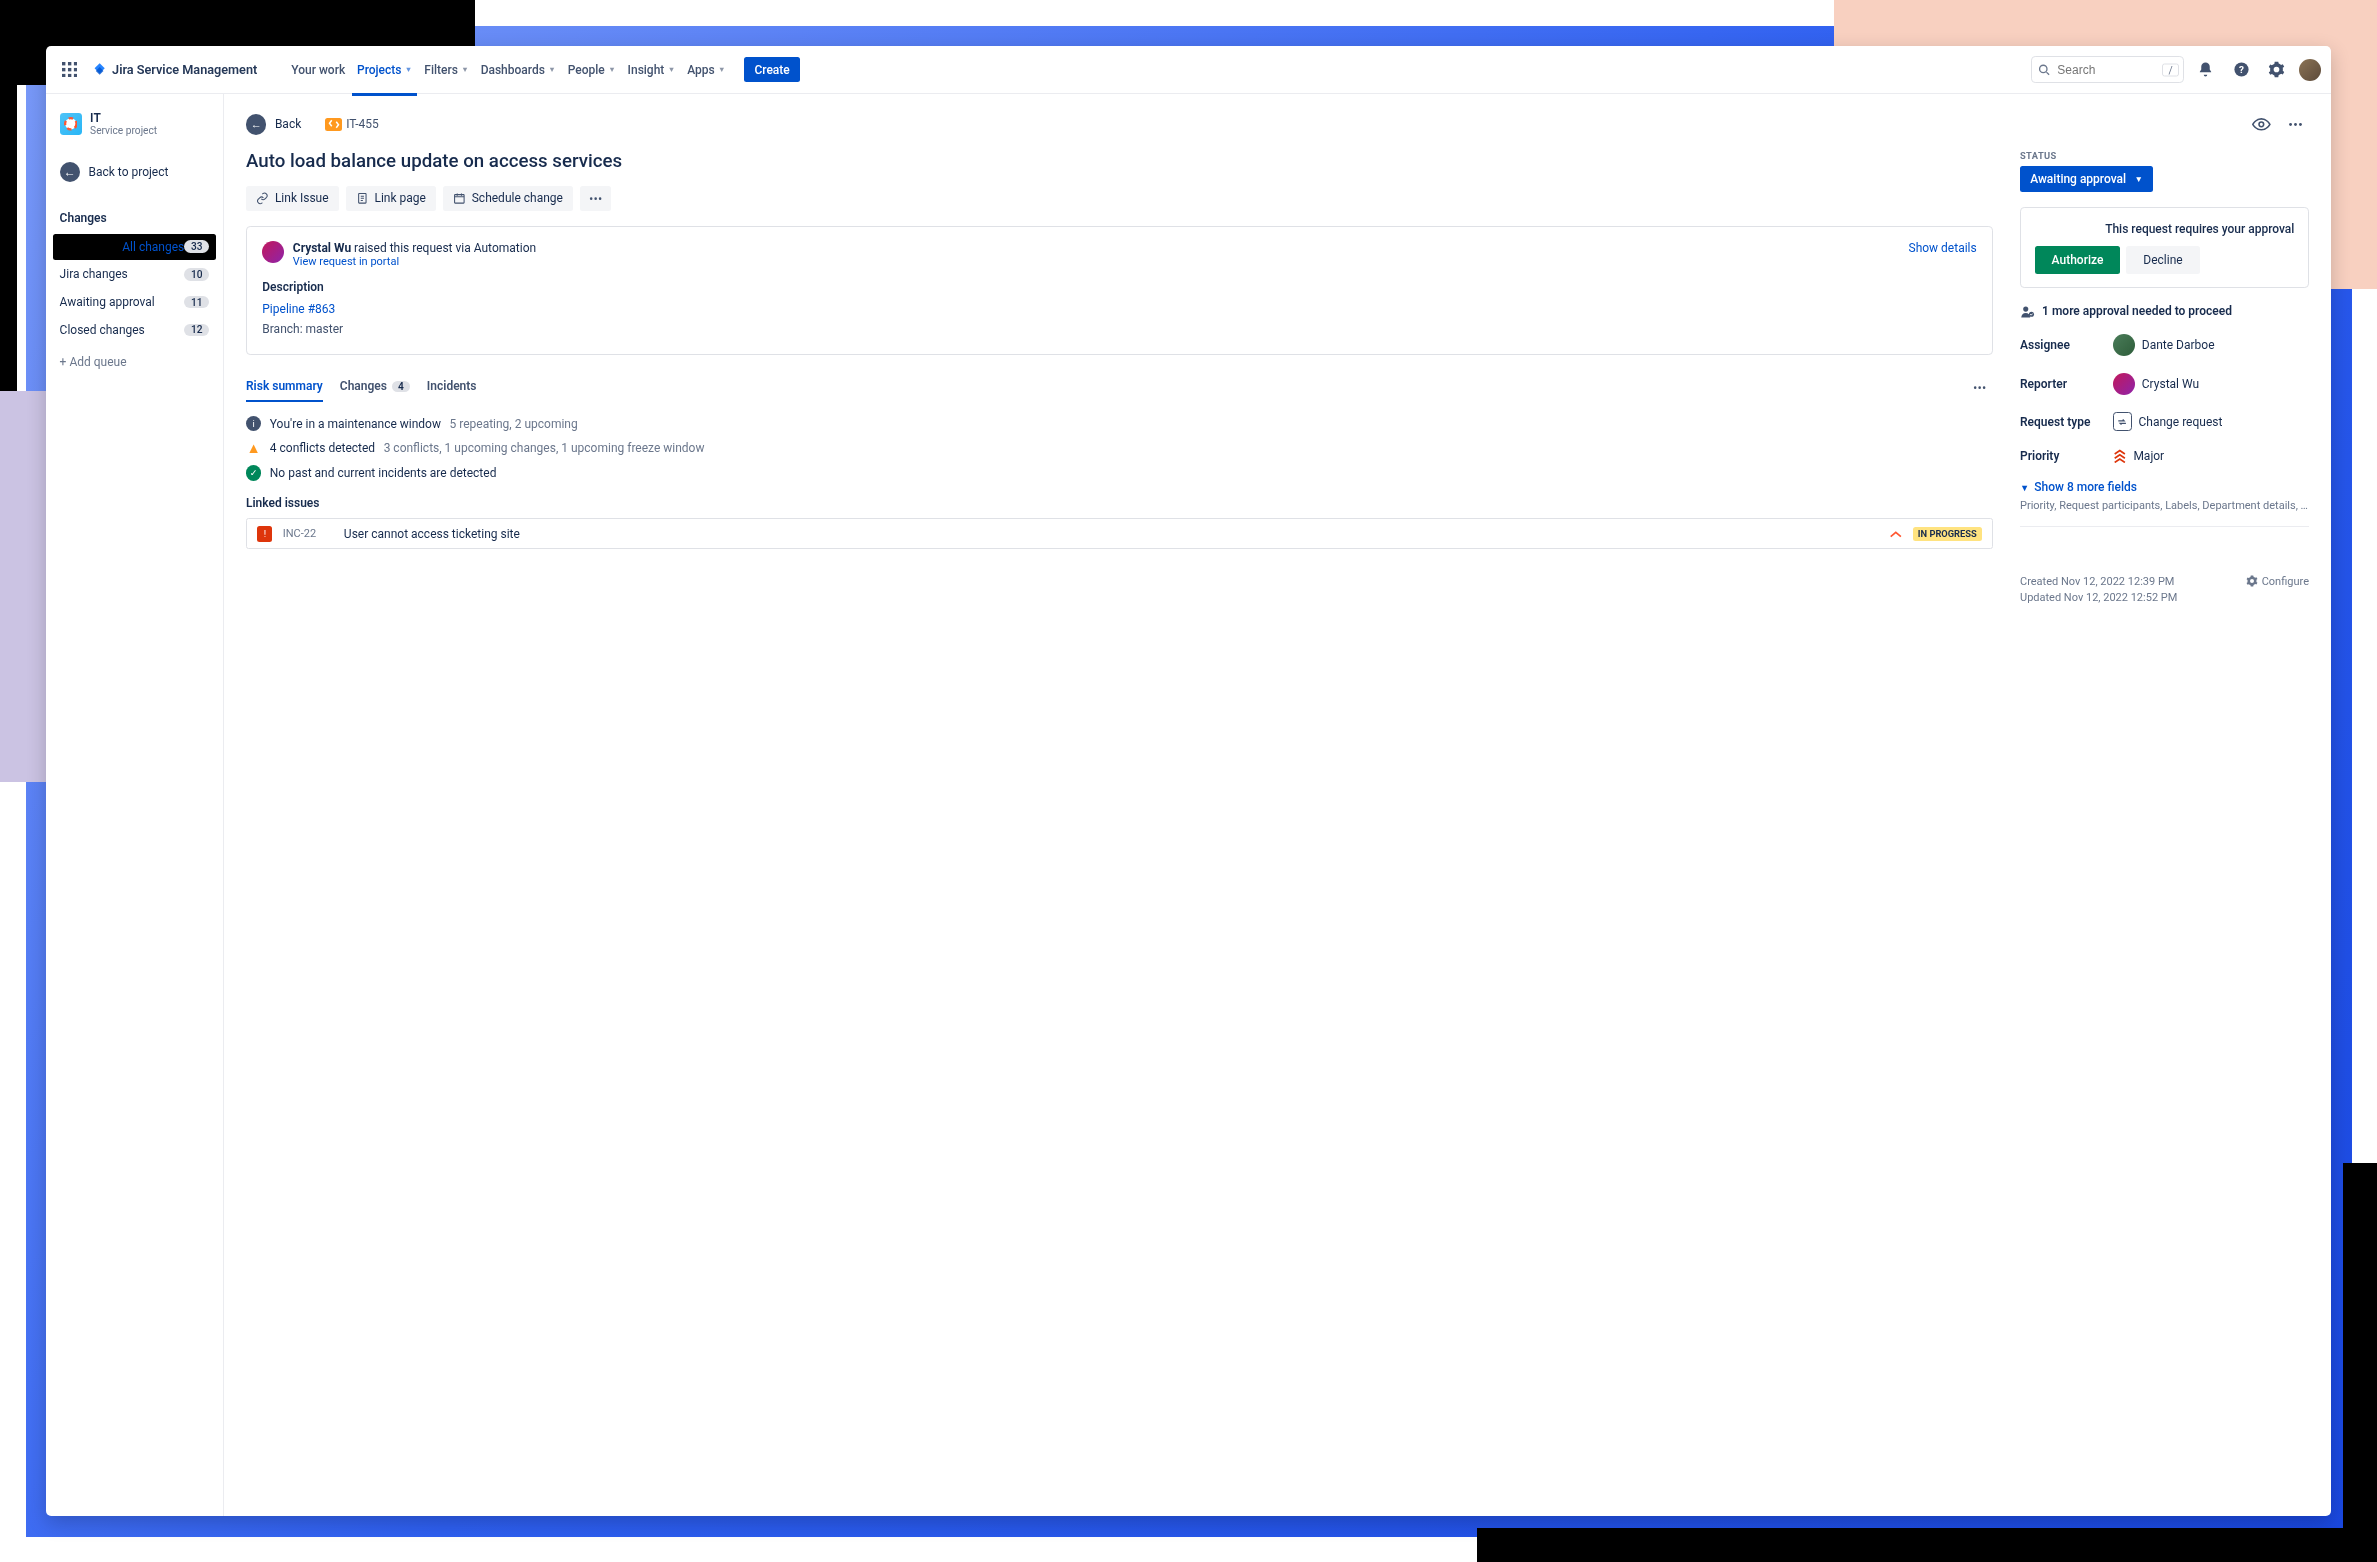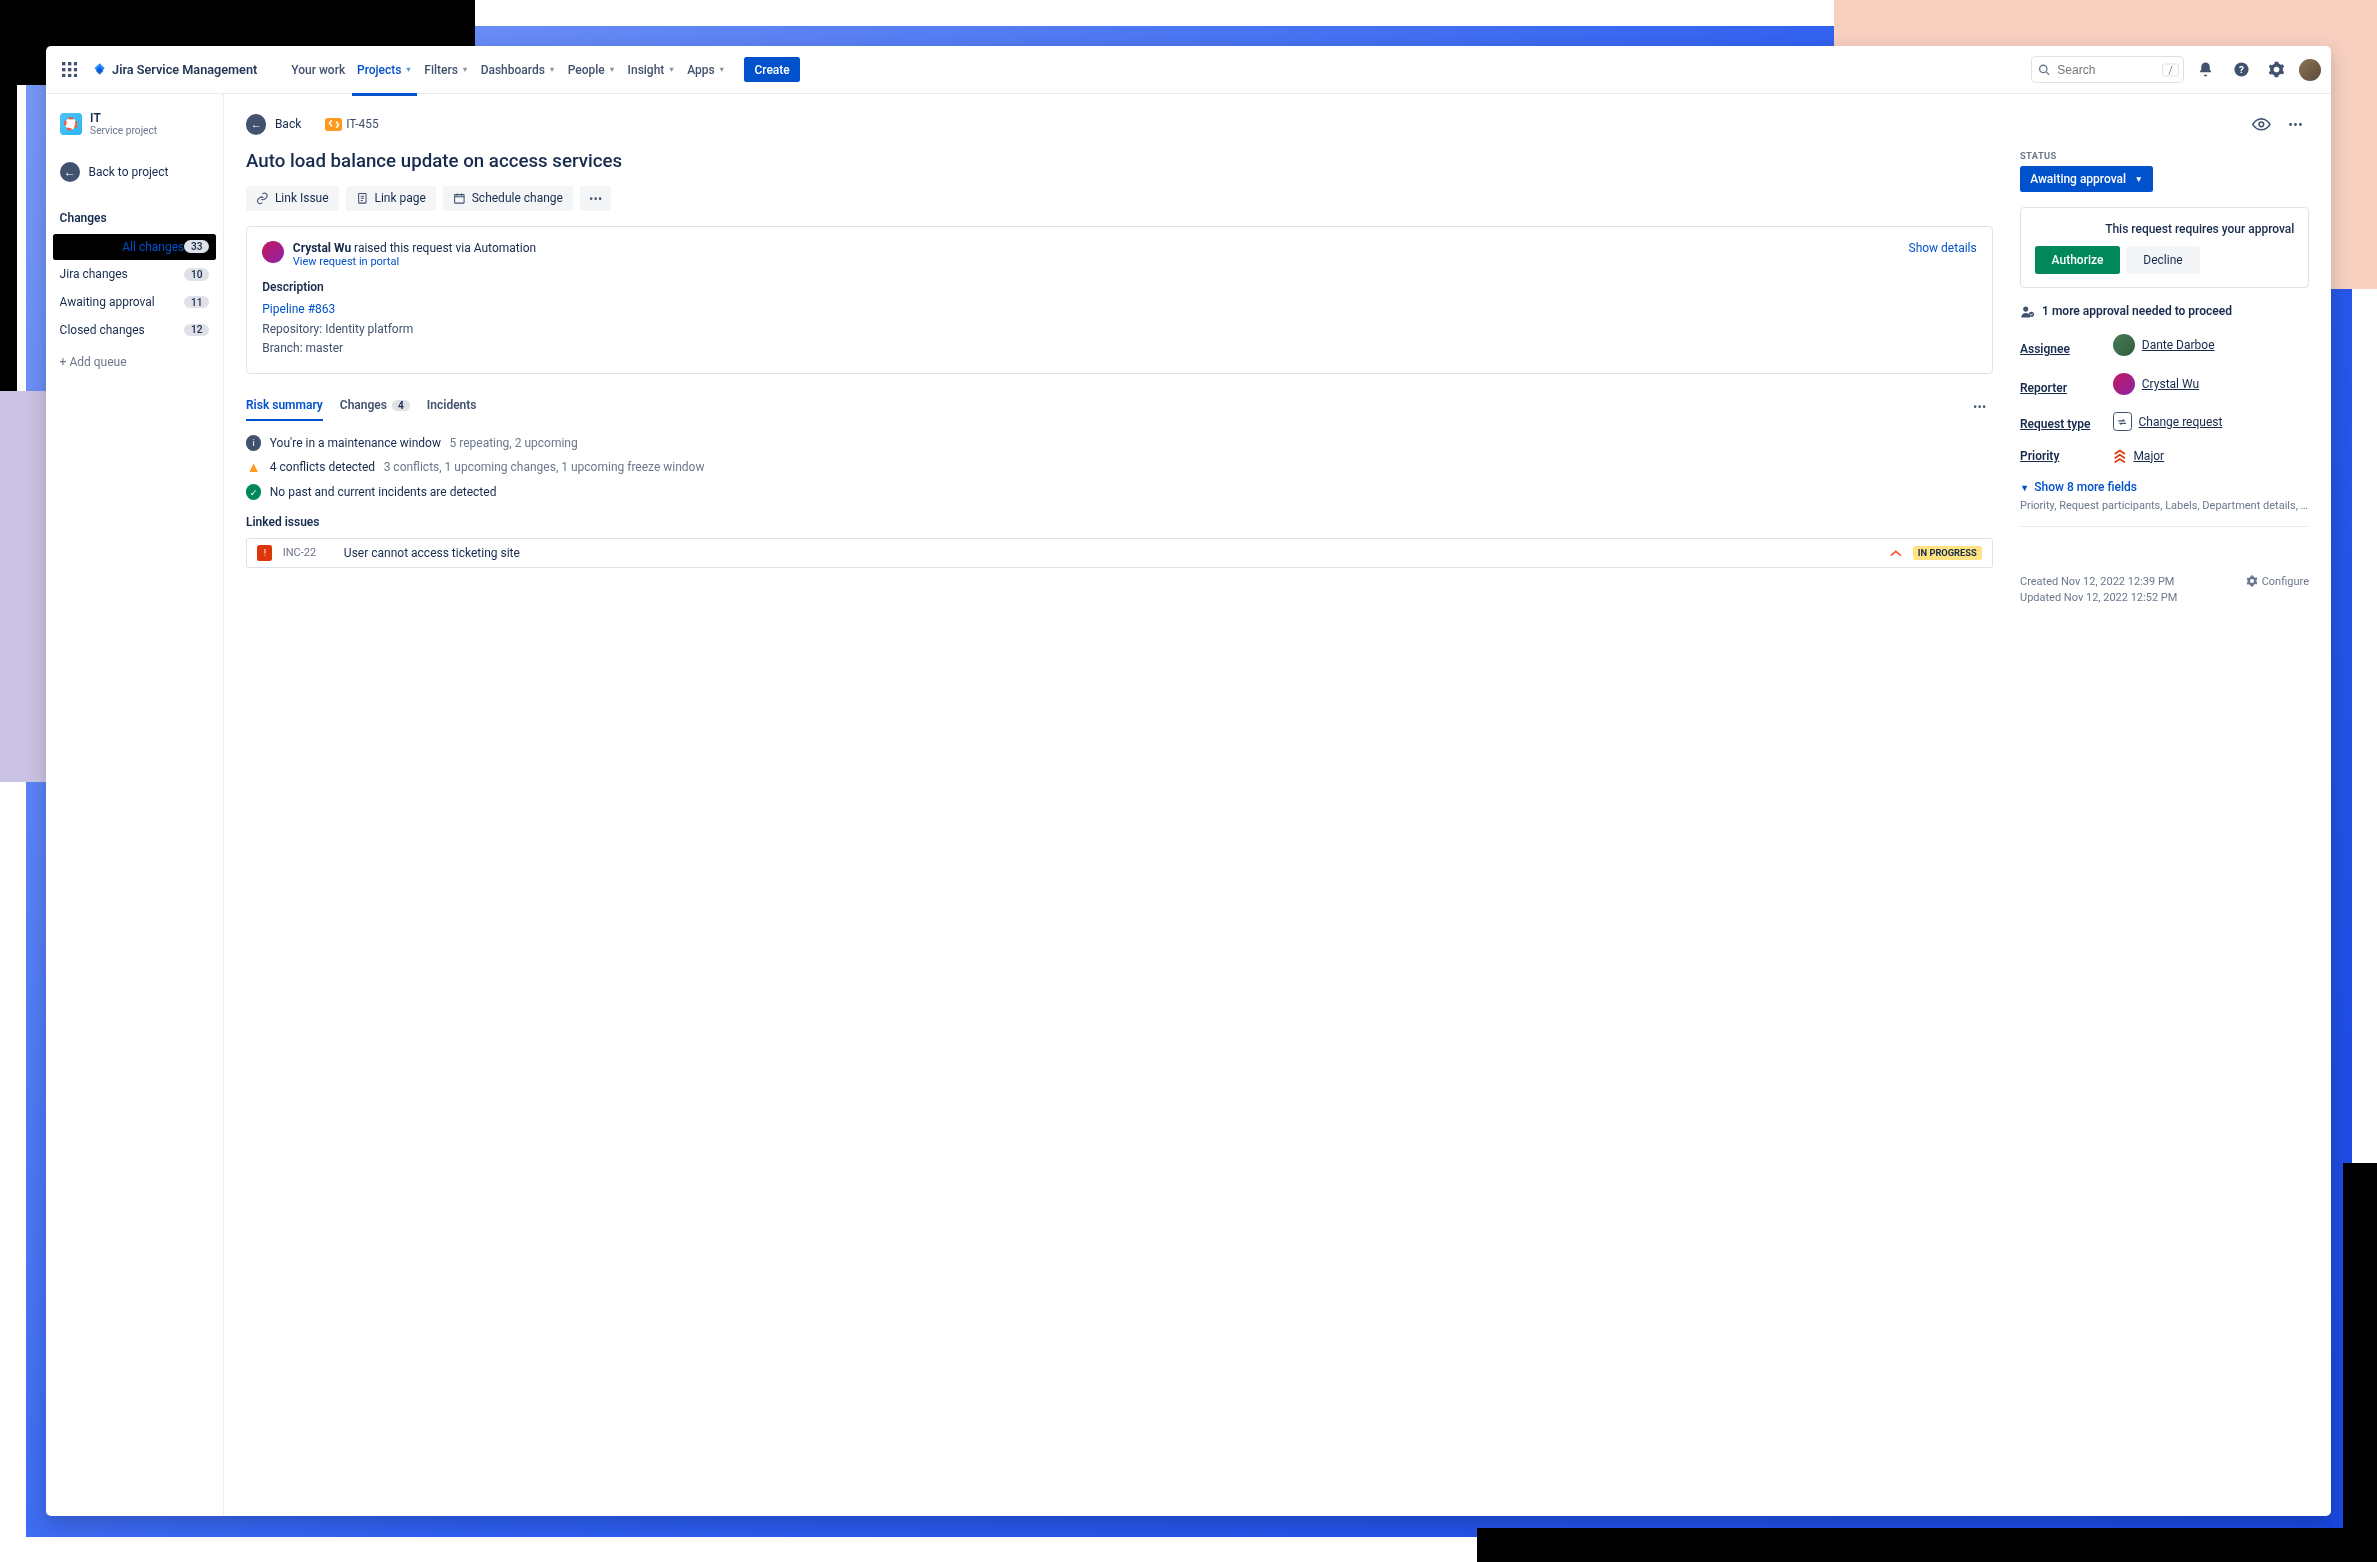--- a/index.html
+++ b/index.html
@@ -104,21 +104,21 @@
 
 
 .status-lbl { font-size:9.3px; font-weight:700; color:#6B778C; letter-spacing:0.4px; margin-bottom:5.1px; }
 .status-dd { background:#0052CC; color:#fff; padding:6px 10.2px; border-radius:2.5px; display:inline-flex; align-items:center; gap:8.5px; cursor:pointer; font-weight:500; margin-bottom:15.3px; }
 .approval-box { border:0.8px solid #DFE1E6; border-radius:4.2px; padding:13.6px; margin-bottom:15.3px; }
 .approval-msg { font-weight:500; margin-bottom:10.2px; font-size:12px;text-align:right; }
 .btn-row { display:flex; gap:6px;text-align:center; }
 .btn-auth { background:#00875A; color:#fff; padding:6.8px 17px; border-radius:2.5px; cursor:pointer; font-weight:500; }
 .btn-dec { background:#F4F5F7; padding:6.8px 17px; border-radius:2.5px; cursor:pointer; }
 .approval-needed { display:flex; align-items:center; gap:6.8px; font-weight:600; margin-bottom:15.3px; }
-.field-row { display:flex; align-items:flex-end; margin-bottom:17px;text-decoration:underline; }
+.field-row { display:flex; align-items:center; margin-bottom:17px; }
 .field-lbl { width:93px; font-weight:600; font-size:12px; }
 .field-val { display:flex; align-items:center; gap:6.8px; }
 .av-sm { width:22px; height:22px; border-radius:50%; }
 .av-dante { background:linear-gradient(135deg,#4A7C59,#2E5D3A); }
 .av-crystal { background:linear-gradient(135deg,#C2185B,#8E24AA); }
 .rt-icon { width:18.7px; height:18.7px; border:1.3px solid #42526E; border-radius:3.4px; display:flex; align-items:center; justify-content:center; }
 .prio-icon { color:#DE350B; font-size:13.6px; line-height:0.5; }
 .show-more { color:#0052CC; font-weight:500; display:flex; align-items:center; gap:5.1px; cursor:pointer; margin-bottom:5.1px; }
 .more-fields-list { color:#6B778C; font-size:11px; margin-bottom:13.6px; overflow:hidden; text-overflow:ellipsis; white-space:nowrap; }
 .divider { height:0.8px; background:#EBECF0; margin:12px 0; }
@@ -339,21 +339,20 @@
                 <div class="req-av av-crystal"></div>
                 <div>
                   <div><b>Crystal Wu</b><span> raised this request via Automation</span></div>
                   <div class="portal-link">View request in portal</div>
                 </div>
               </div>
               <div class="show-det">Show details</div>
             </div>
             <div class="desc-label">Description</div>
             <a class="pipeline-link">Pipeline #863</a>
-            <div class="desc-line">Repository: Identity platform</div>
             <div class="desc-line">Branch: master</div>
           </div>
 
           <div class="tabs">
             <div class="tab active">
                 <span>Risk summary</span>
               </div>
             <div class="tab">
                 <span>Changes</span>
                 <span class="tab-count">4</span>

